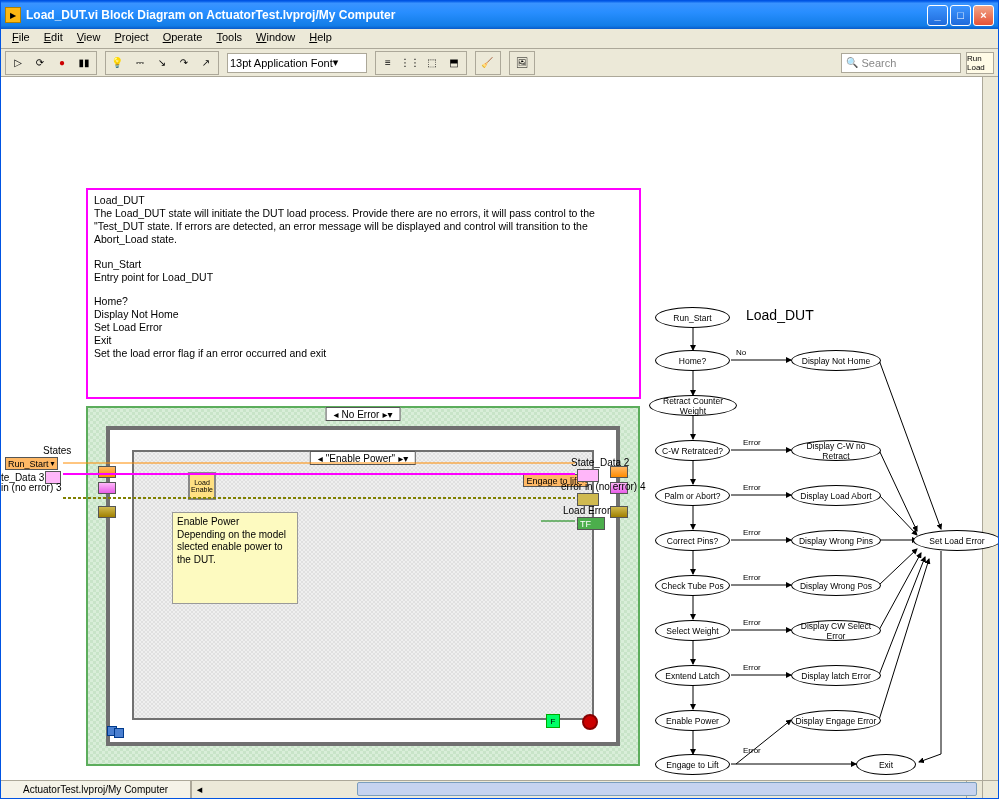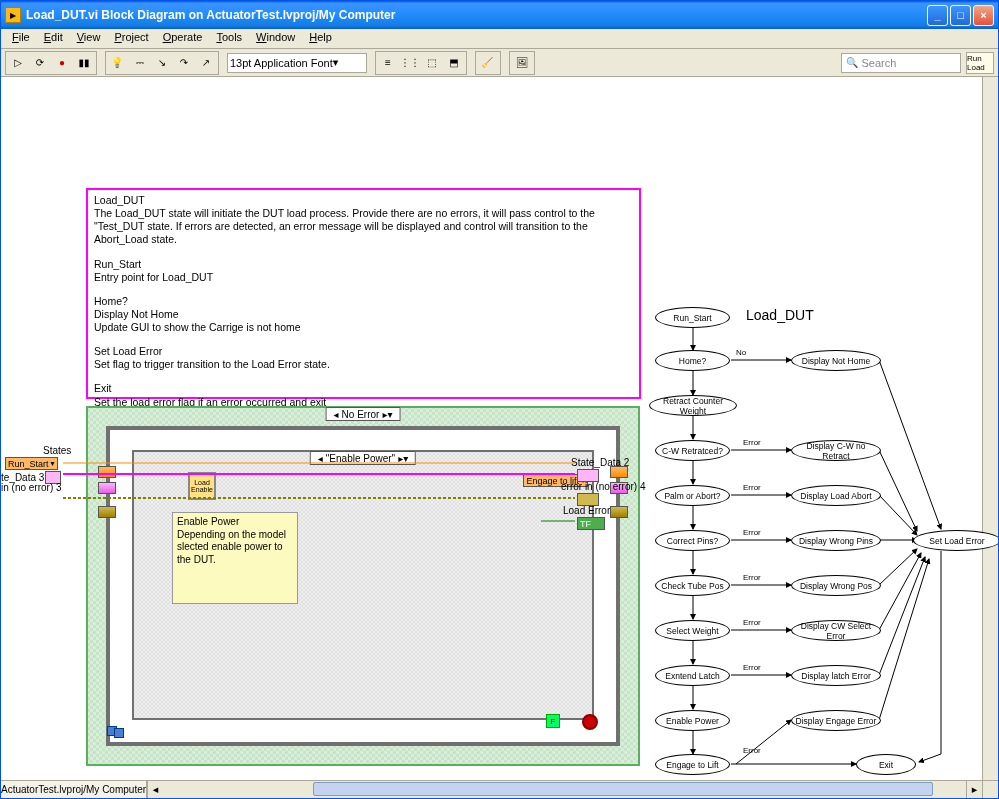--- a/index.html
+++ b/index.html
@@ -19,21 +19,21 @@
   .toolgroup { display: flex; border: 1px solid #aca899; background: #ece9d8; padding: 1px; }
   .tbtn { width: 22px; height: 20px; border: 1px solid transparent; display: flex; align-items: center; justify-content: center; cursor: pointer; font-size: 10px; }
   .font-select { height: 20px; font-size: 11px; width: 140px; border: 1px solid #aca899; background: white; padding: 0 2px; display: flex; align-items: center; justify-content: flex-start; }
   .sep { width: 6px; }
   .search-box { margin-left: auto; height: 20px; border: 1px solid #aca899; background: white; display: flex; align-items: center; padding: 0 4px; width: 120px; color: #888; }
   .help-btn { width: 28px; height: 22px; margin-left: 4px; border: 1px solid #aca899; background: #fffbe6; display: flex; align-items: center; justify-content: center; font-size: 8px; }
   .canvas-area { flex: 1; background: white; position: relative; overflow: hidden; }
   .canvas-inner { position: absolute; inset: 0; }
   .vscroll { position: absolute; right: 0; top: 0; bottom: 0; width: 16px; background: #ece9d8; border-left: 1px solid #aca899; }
   .statusbar { height: 18px; background: #ece9d8; border-top: 1px solid #aca899; display: flex; align-items: stretch; }
-  .tab-label { padding: 1px 0; border-right: 1px solid #aca899; background: #f5f3e8; font-size: 10px; display: flex; align-items: center; }
+  .tab-label { padding: 1px 22px; border-right: 1px solid #aca899; background: #f5f3e8; font-size: 10px; display: flex; align-items: center; }
   .hscroll-track { flex: 1; background: #ece9d8; position: relative; }
   .hscroll-thumb { position: absolute; left: 150px; top: 1px; height: 14px; width: 620px; background: #c6d3ef; border: 1px solid #7b9ebd; border-radius: 2px; }
   .sbtn { width: 16px; border-left: 1px solid #aca899; display: flex; align-items: center; justify-content: center; }
 
   
   .comment-box { position: absolute; left: 85px; top: 111px; width: 555px; height: 211px; border: 2px solid magenta; background: white; padding: 4px 6px; font-size: 10.5px; line-height: 1.25; }
   .comment-box p { margin-bottom: 11px; }
   .comment-box .tight { margin-bottom: 0; }
 
   .outer-struct { position: absolute; left: 85px; top: 329px; width: 554px; height: 360px; border: 2px solid #5cad5c; background: repeating-conic-gradient(#c8e4c8 0% 25%, #d9eed9 0% 50%) 50% / 6px 6px; }
@@ -146,23 +146,21 @@
     <div class="vscroll"></div>
     <div class="canvas-inner">
 
       <div class="comment-box">
         <p class="tight">Load_DUT</p>
         <p>The Load_DUT state will initiate the DUT load process. Provide there are no errors, it will pass control to the "Test_DUT state. If errors are detected, an error message will be displayed and control will transition to the Abort_Load state.</p>
         <p class="tight">Run_Start</p>
         <p>Entry point for Load_DUT</p>
         <p class="tight">Home?</p>
         <p class="tight">Display Not Home</p>
-        <p>Update GUI to show the Carrige is not home</p>
         <p class="tight">Set Load Error</p>
-        <p>Set flag to trigger transition to the Load Error state.</p>
         <p class="tight">Exit</p>
         <p class="tight">Set the load error flag if an error occurred and exit</p>
       </div>
 
       <div class="outer-struct">
         <div class="case-label">
           <span class="arrow">◂</span>
           <span>No Error</span>
           <span class="arrow">▸▾</span>
         </div>

